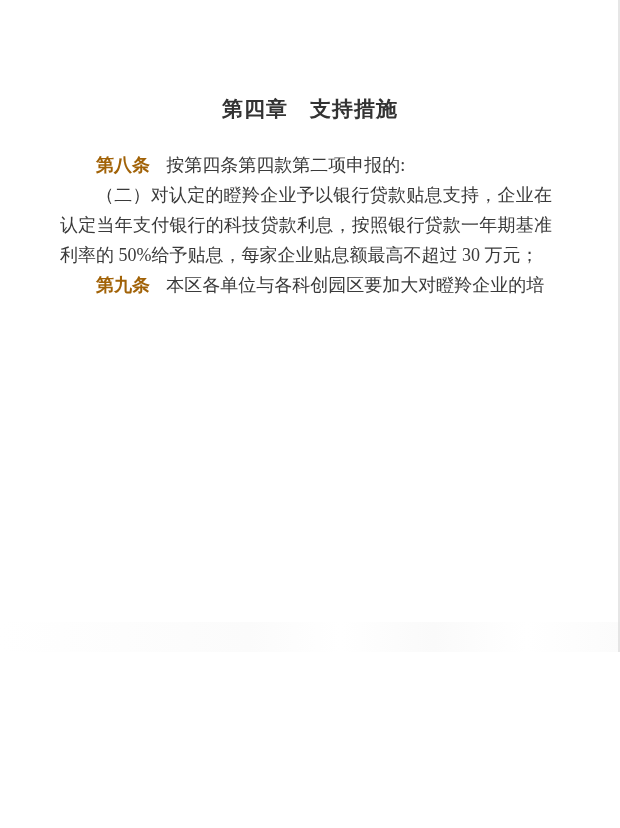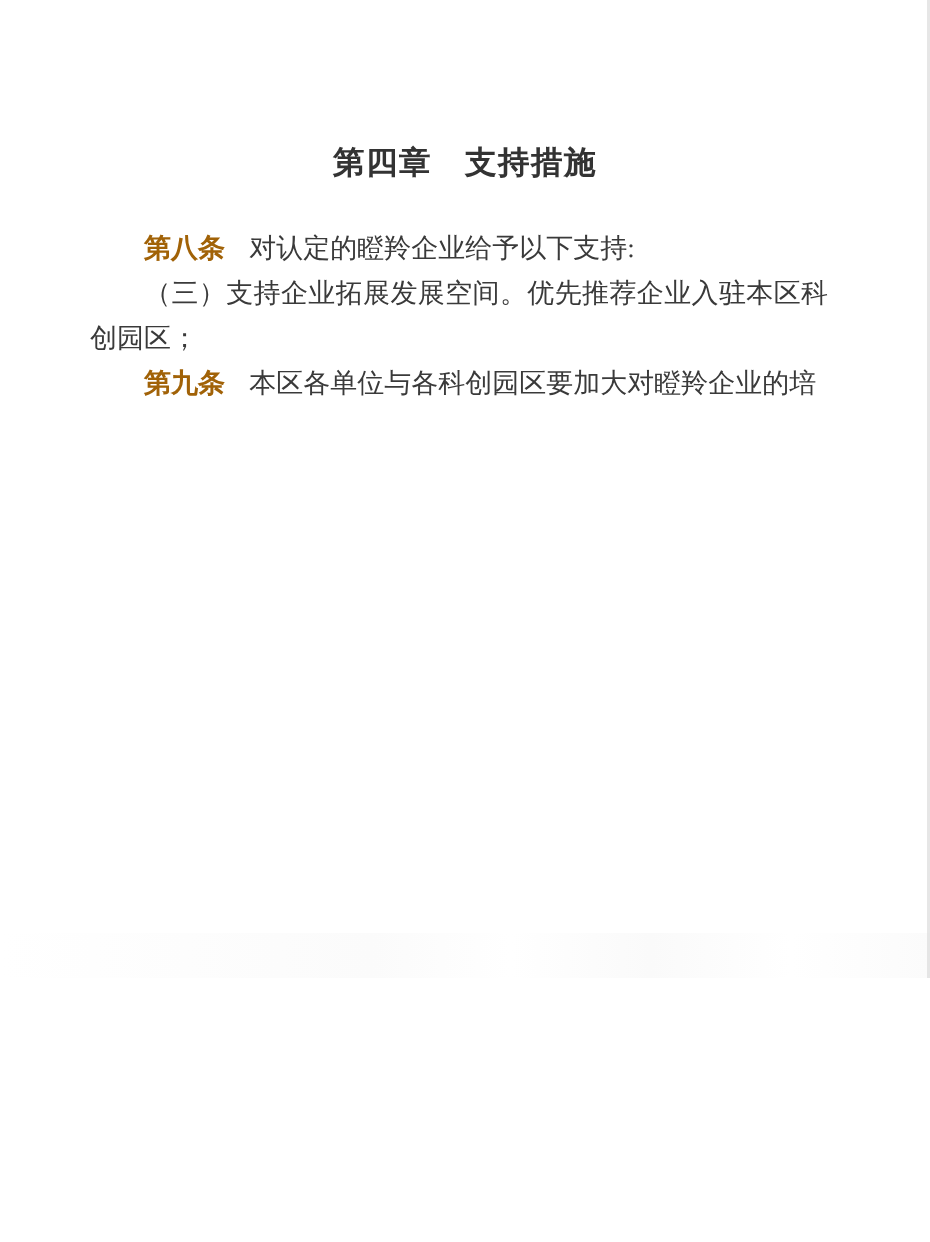--- a/index.html
+++ b/index.html
@@ -84,25 +84,25 @@
   }
 </style>
 </head>
 <body>
 
 <div class="page">
 
   <div class="chapter-heading">第四章　支持措施</div>
 
   <div class="body-text">
-    <p><span class="lead">第八条</span><span>对认定的瞪羚企业给予以下支持:</span></p>
+    <p><span class="lead">第八条</span><span>按第四条第四款第二项申报的:</span></p>
 
 
+    <p><span class="lead"></span><span>（二）对认定的瞪羚企业予以银行贷款贴息支持，企业在认定当年支付银行的科技贷款利息，按照银行贷款一年期基准利率的 50%给予贴息，每家企业贴息额最高不超过 30 万元；</span></p>
 
-    <p><span class="lead"></span><span>（三）支持企业拓展发展空间。优先推荐企业入驻本区科创园区；</span></p>
 
 
     <p><span class="lead">第九条</span><span>本区各单位与各科创园区要加大对瞪羚企业的培</span></p>
   </div>
 
   <div class="page-number">— 5 —</div>
 
   <div class="scan-strip-bottom"></div>
   <div class="scan-edge-right"></div>
 

